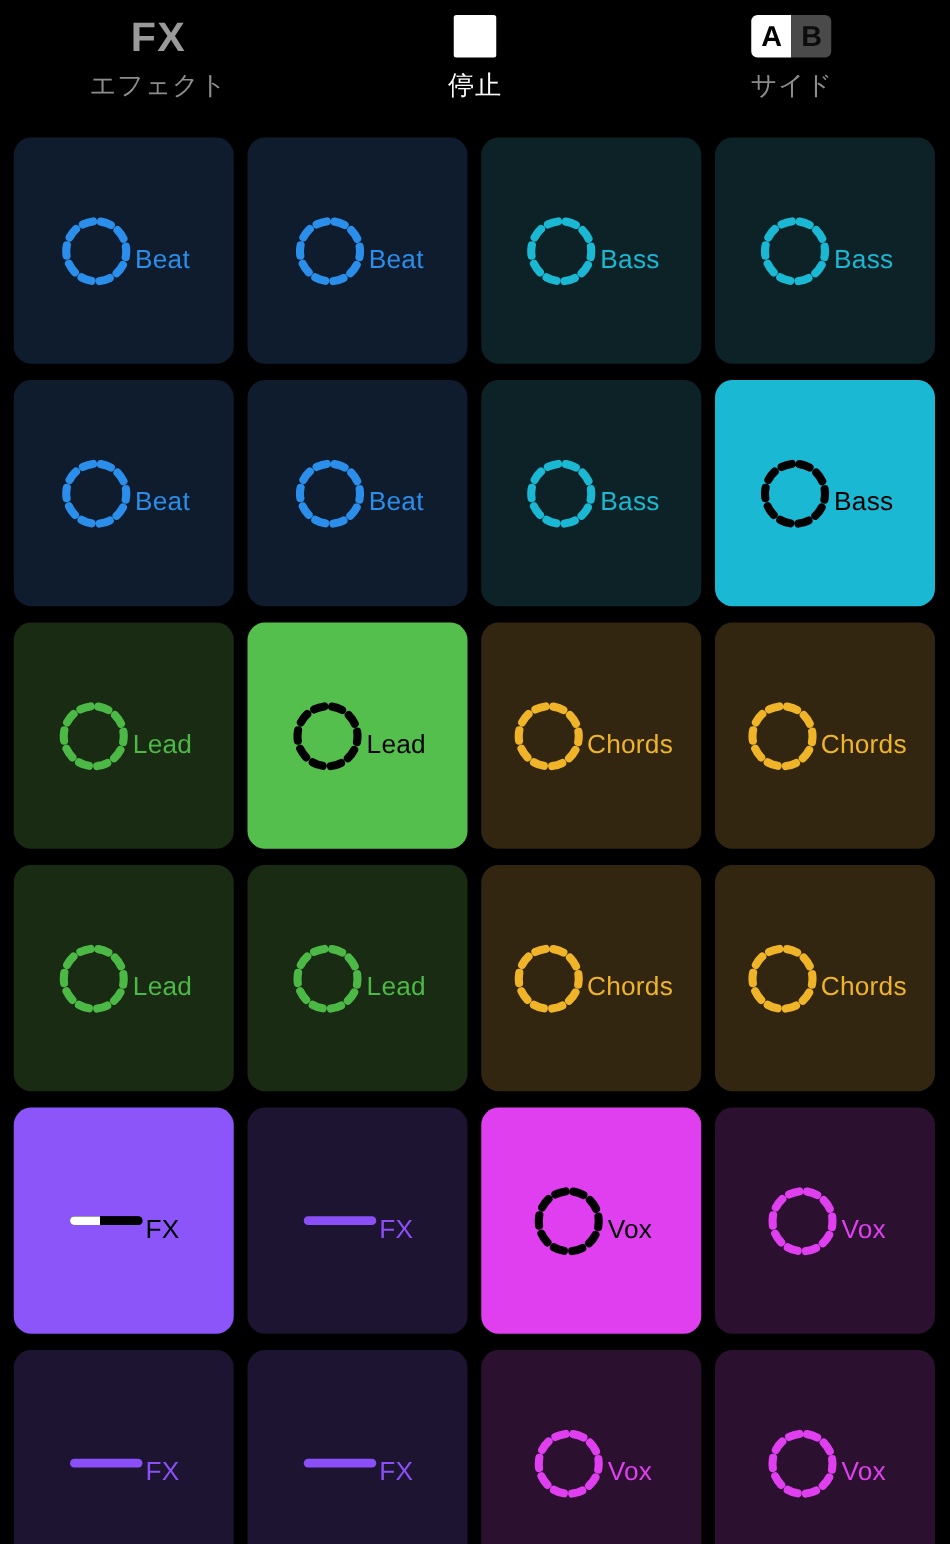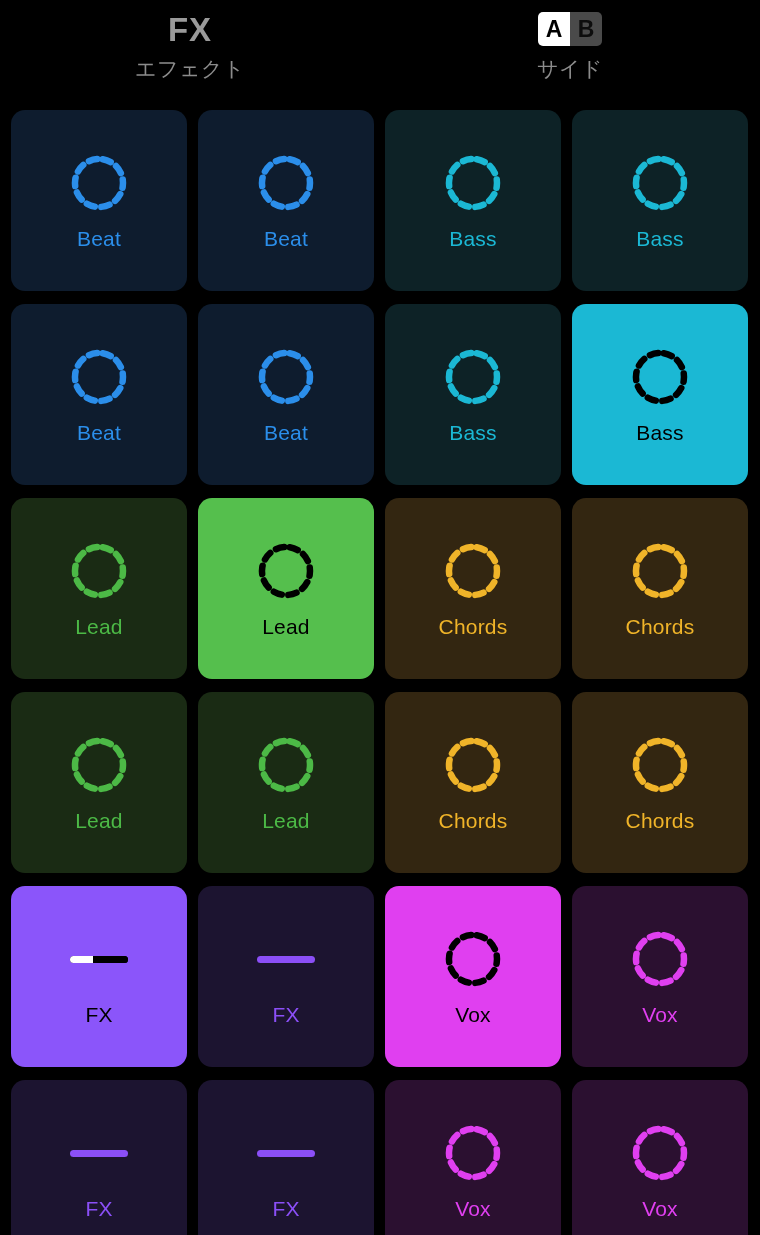--- a/index.html
+++ b/index.html
@@ -91,21 +91,20 @@
     width: 738px;
     display: grid;
     grid-template-columns: repeat(4, 176px);
     grid-auto-rows: 181px;
     column-gap: 11px;
     row-gap: 13px;
   }
   .pad {
     border-radius: 14px;
     display: flex;
-    flex-direction: column;
     align-items: center;
     justify-content: center;
     cursor: pointer;
     position: relative;
     overflow: hidden;
   }
   .pad-icon {
     width: 62px;
     height: 62px;
     display: flex;
@@ -137,20 +136,26 @@
 <div id="toolbar">
 
   <div class="tool">
     <span class="tool-glyph">
       <span class="fx-text">FX</span>
     </span>
     <span class="tool-label">エフェクト</span>
   </div>
 
 
+  <div class="tool">
+    <span class="tool-glyph">
+      <span class="stop-square"></span>
+    </span>
+    <span class="tool-label bright">停止</span>
+  </div>
 
   <div class="tool">
     <span class="tool-glyph">
       <span class="ab-wrap">
         <span class="ab-cell a">A</span>
         <span class="ab-cell b">B</span>
       </span>
     </span>
     <span class="tool-label">サイド</span>
   </div>

